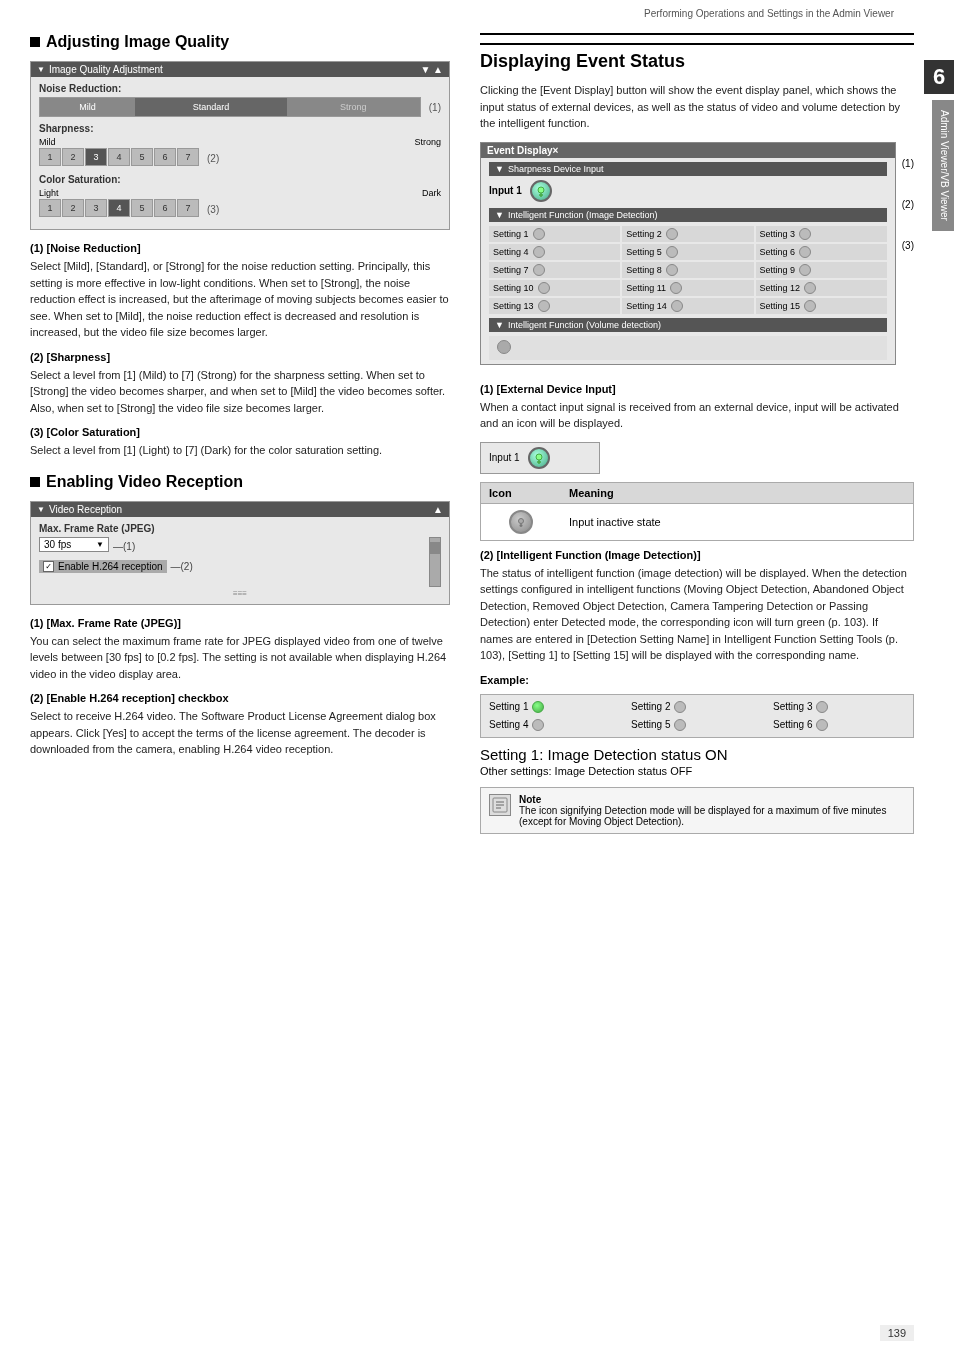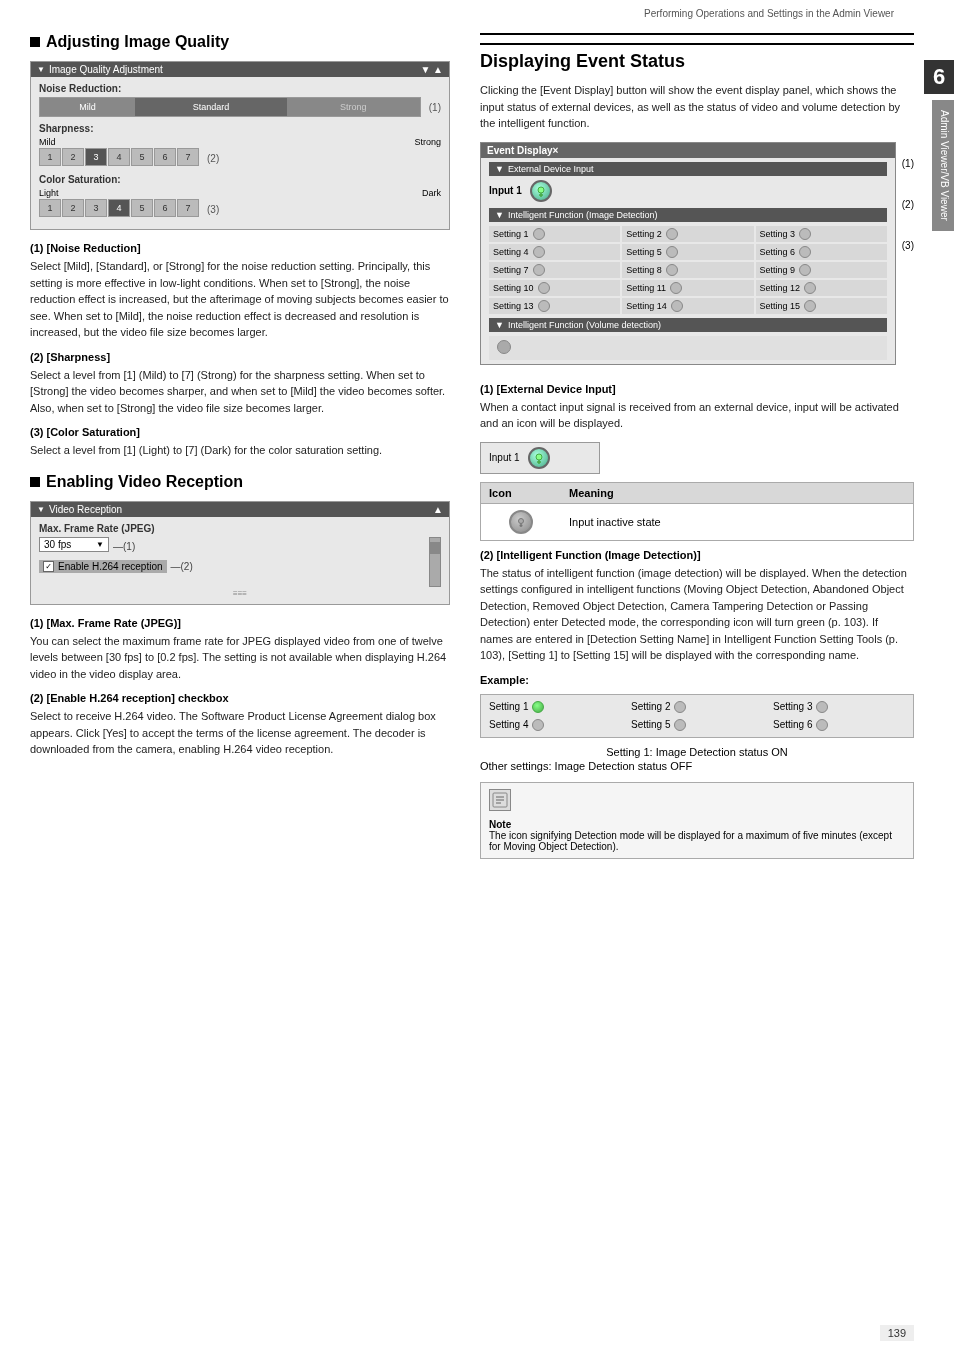--- a/index.html
+++ b/index.html
@@ -461,21 +461,20 @@
     
     .note-box {
       border: 1px solid #aaa;
       padding: 6px 8px;
       margin-top: 10px;
       font-size: 10px;
       display: flex;
       gap: 8px;
       align-items: flex-start;
       background: #f5f5f5;
-      flex-direction: column;
     }
 
     .note-icon {
       width: 22px;
       height: 22px;
       border: 1px solid #888;
       background: #ddd;
       display: flex;
       align-items: center;
       justify-content: center;
@@ -668,21 +667,21 @@
       <div style="flex:1;">
         <div class="event-panel">
           <div class="event-panel-titlebar">
             <span>Event Display</span>
             <span class="close-btn">×</span>
           </div>
           <div class="event-panel-body">
 
             <div class="int-func-bar">
               <span>▼</span>
-              <span>External Device Input</span>
+              <span>Sharpness Device Input</span>
             </div>
             <div class="input-row">
               <span class="input-label">Input 1</span>
               <div class="input-icon">
                 <svg width="12" height="12" viewBox="0 0 12 12">
                   <circle cx="6" cy="5" r="3" fill="#8f8" stroke="#4a4" stroke-width="1"></circle>
                   <line x1="6" y1="8" x2="6" y2="12" stroke="#4a4" stroke-width="1.5"></line>
                   <line x1="4" y1="10" x2="8" y2="10" stroke="#4a4" stroke-width="1.5"></line>
                 </svg>
               </div>
@@ -836,21 +835,21 @@
         <div class="small-setting-cell">
           <span>Setting 5</span>
           <span class="dot"></span>
         </div>
         <div class="small-setting-cell">
           <span>Setting 6</span>
           <span class="dot"></span>
         </div>
       </div>
 
-    <div style="font-size:11px; margin-bottom:2px;text-align:center;">Setting 1: Image Detection status ON</div>
+    <div style="font-size:15px; margin-bottom:2px;">Setting 1: Image Detection status ON</div>
     <div style="font-size:11px; margin-bottom:8px;">Other settings: Image Detection status OFF</div>
 
     <div class="note-box">
       <div class="note-icon">
         <svg width="18" height="18" viewBox="0 0 18 18">
           <rect x="2" y="2" width="14" height="14" rx="1" fill="#ddd" stroke="#888" stroke-width="1"></rect>
           <line x1="5" y1="6" x2="13" y2="6" stroke="#666" stroke-width="1"></line>
           <line x1="5" y1="9" x2="13" y2="9" stroke="#666" stroke-width="1"></line>
           <line x1="5" y1="12" x2="10" y2="12" stroke="#666" stroke-width="1"></line>
         </svg>

